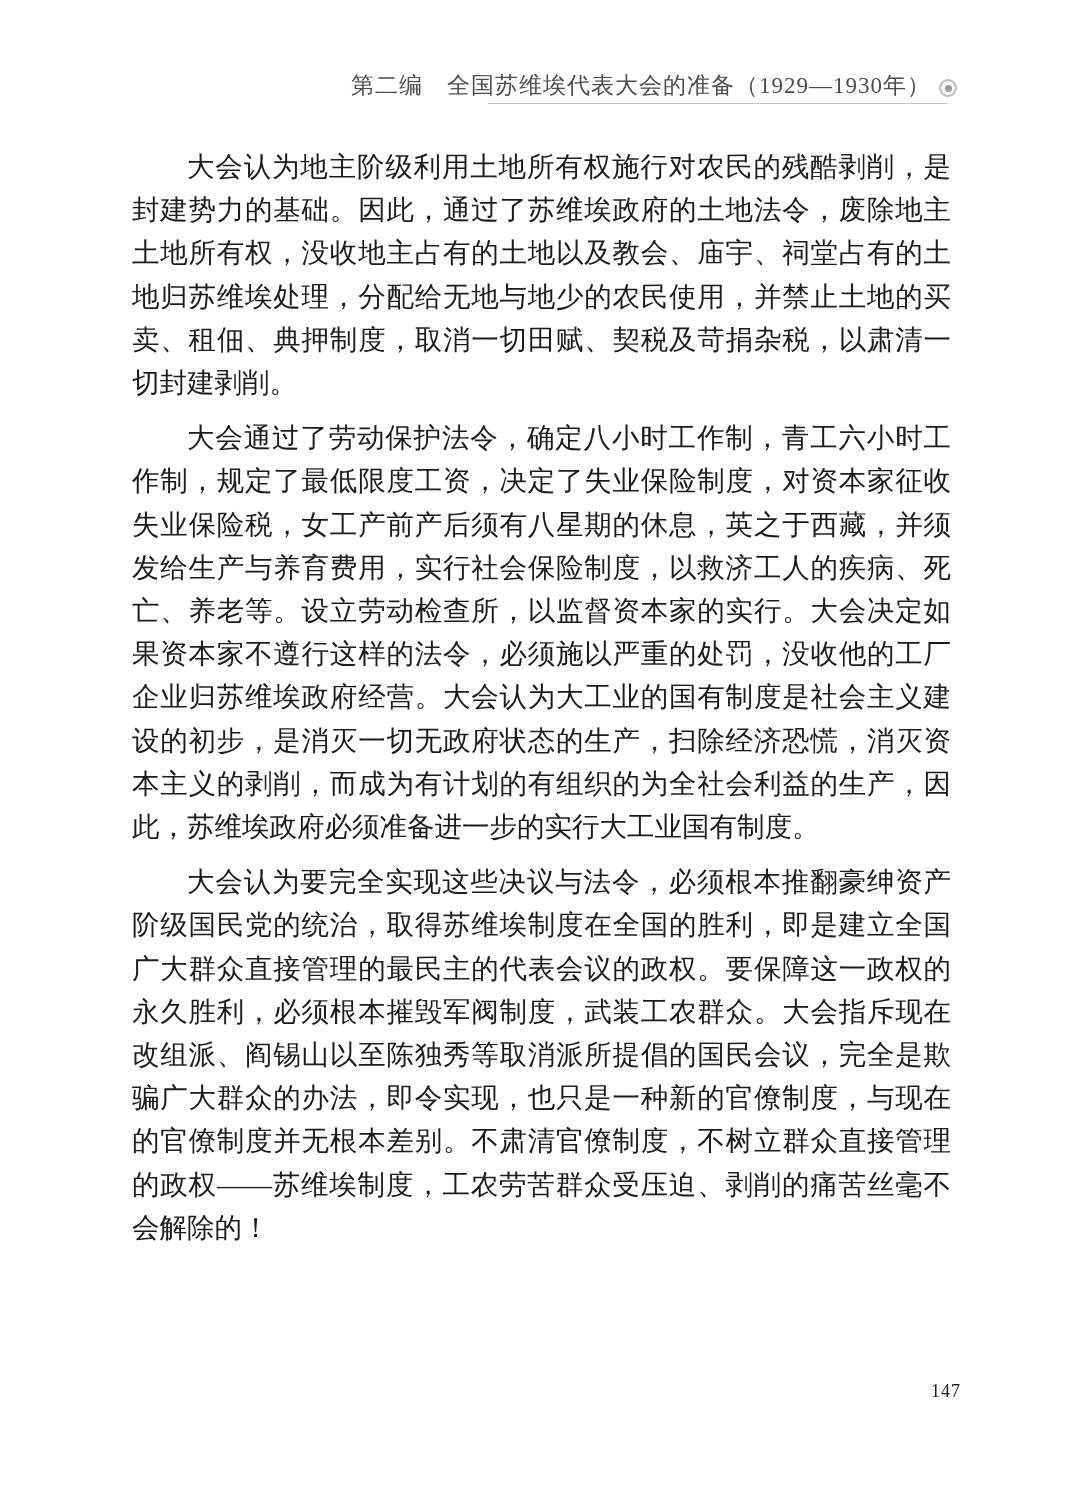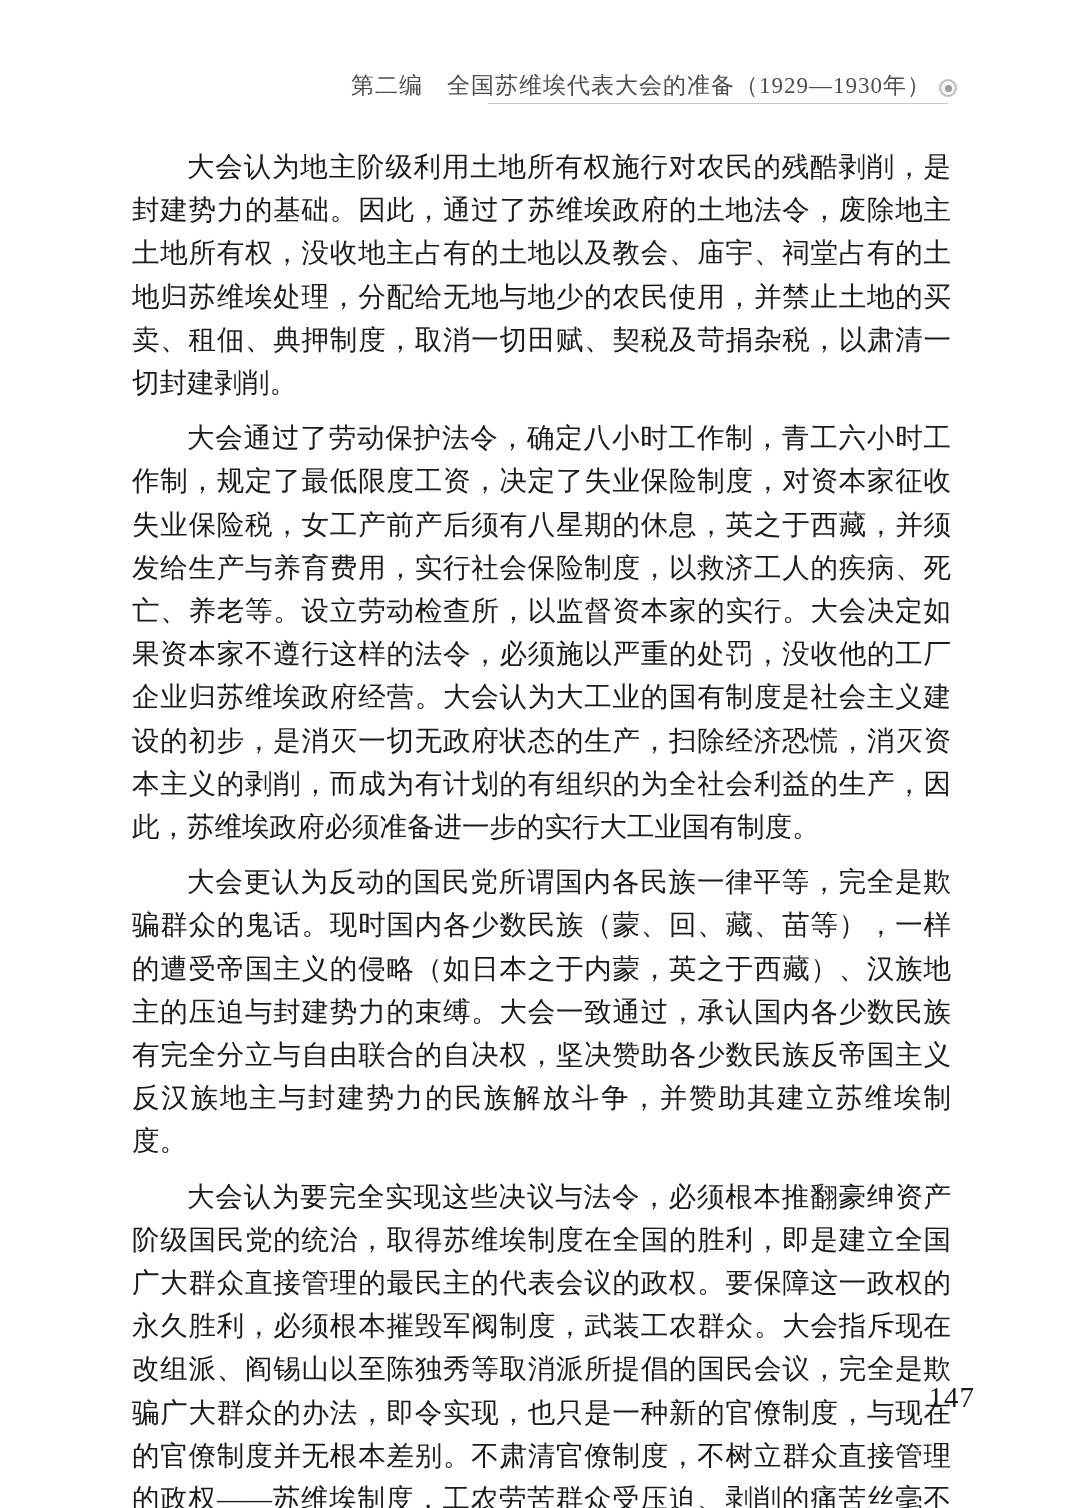--- a/index.html
+++ b/index.html
@@ -71,22 +71,22 @@
   }
   .body-text p {
     margin: 12px;
     padding: 0;
     text-indent: 2em;
   }
   
   .folio {
     position: absolute;
     top: 1381px;
-    right: 108px;
-    font-size: 29px;
+    right: 122px;
+    font-size: 18px;
     letter-spacing: 1px;
     color: #1b1b1b;
   }
 </style>
 </head>
 <body>
 
 <div class="page">
 
   <div class="head-rule"></div>
@@ -94,20 +94,19 @@
   <div class="running-head">
     <span class="title">第二编　全国苏维埃代表大会的准备（1929—1930年）</span>
     <span class="bullet">
       <span class="dot"></span>
     </span>
   </div>
 
   <div class="body-text">
     <p>大会认为地主阶级利用土地所有权施行对农民的残酷剥削，是封建势力的基础。因此，通过了苏维埃政府的土地法令，废除地主土地所有权，没收地主占有的土地以及教会、庙宇、祠堂占有的土地归苏维埃处理，分配给无地与地少的农民使用，并禁止土地的买卖、租佃、典押制度，取消一切田赋、契税及苛捐杂税，以肃清一切封建剥削。</p>
     <p>大会通过了劳动保护法令，确定八小时工作制，青工六小时工作制，规定了最低限度工资，决定了失业保险制度，对资本家征收失业保险税，女工产前产后须有八星期的休息，英之于西藏，并须发给生产与养育费用，实行社会保险制度，以救济工人的疾病、死亡、养老等。设立劳动检查所，以监督资本家的实行。大会决定如果资本家不遵行这样的法令，必须施以严重的处罚，没收他的工厂企业归苏维埃政府经营。大会认为大工业的国有制度是社会主义建设的初步，是消灭一切无政府状态的生产，扫除经济恐慌，消灭资本主义的剥削，而成为有计划的有组织的为全社会利益的生产，因此，苏维埃政府必须准备进一步的实行大工业国有制度。</p>
-    <p>大会更认为反动的国民党所谓国内各民族一律平等，完全是欺骗群众的鬼话。现时国内各少数民族（蒙、回、藏、苗等），一样的遭受帝国主义的侵略（如日本之于内蒙，英之于西藏）、汉族地主的压迫与封建势力的束缚。大会一致通过，承认国内各少数民族有完全分立与自由联合的自决权，坚决赞助各少数民族反帝国主义反汉族地主与封建势力的民族解放斗争，并赞助其建立苏维埃制度。</p>
     <p>大会认为要完全实现这些决议与法令，必须根本推翻豪绅资产阶级国民党的统治，取得苏维埃制度在全国的胜利，即是建立全国广大群众直接管理的最民主的代表会议的政权。要保障这一政权的永久胜利，必须根本摧毁军阀制度，武装工农群众。大会指斥现在改组派、阎锡山以至陈独秀等取消派所提倡的国民会议，完全是欺骗广大群众的办法，即令实现，也只是一种新的官僚制度，与现在的官僚制度并无根本差别。不肃清官僚制度，不树立群众直接管理的政权——苏维埃制度，工农劳苦群众受压迫、剥削的痛苦丝毫不会解除的！</p>
 
   </div>
 
   <div class="folio">147</div>
 
 </div>
 
 </body></html>

